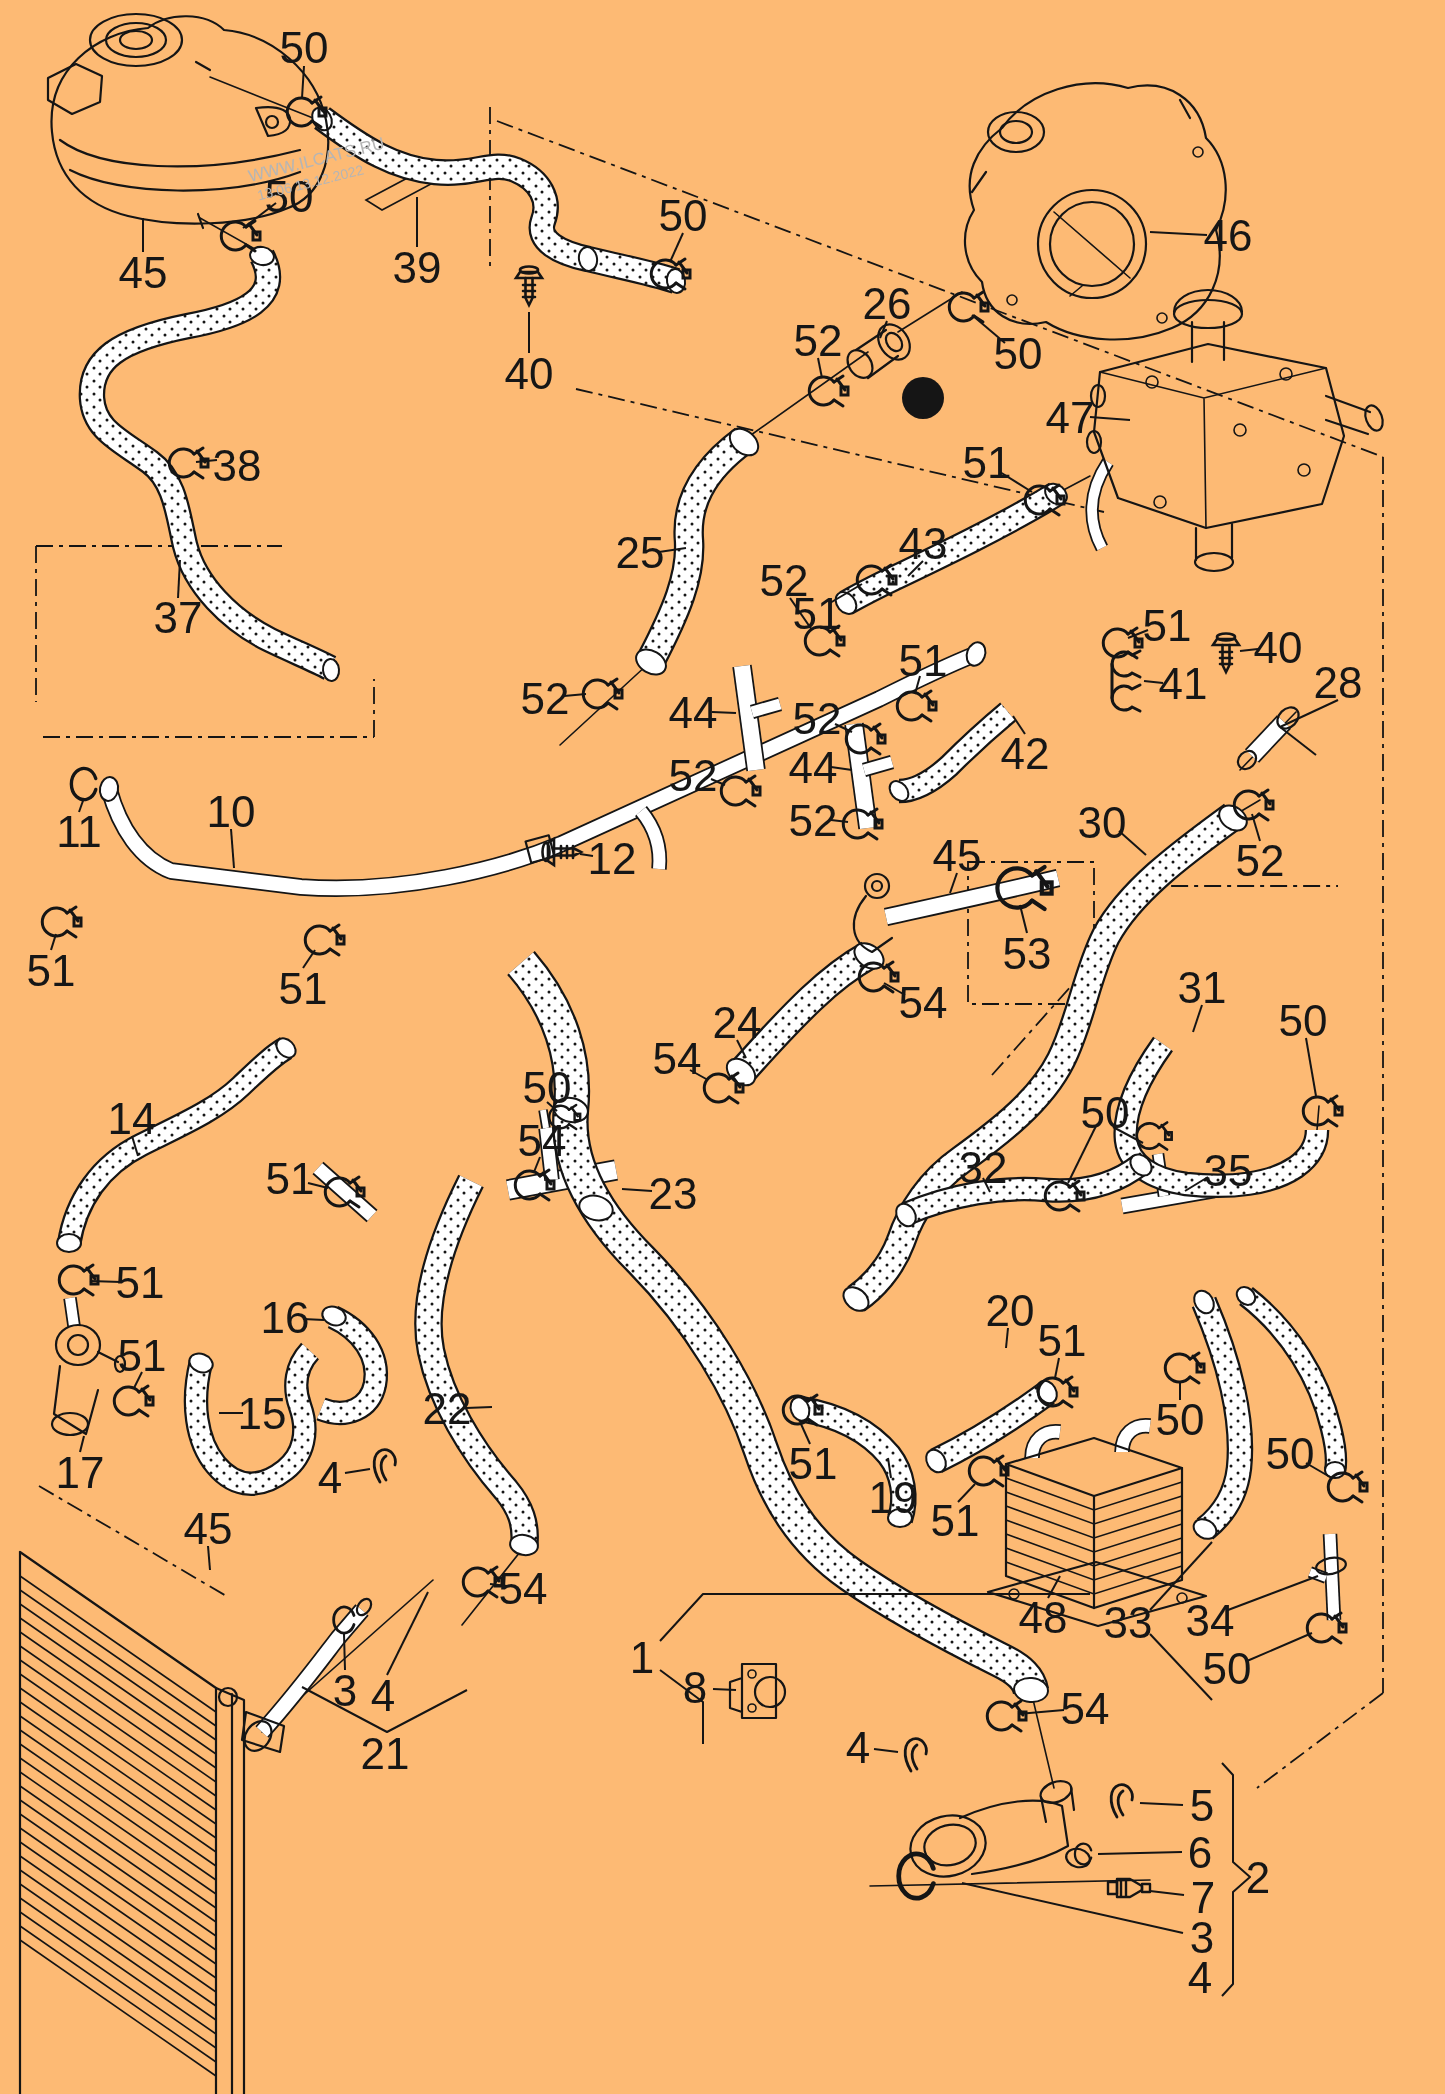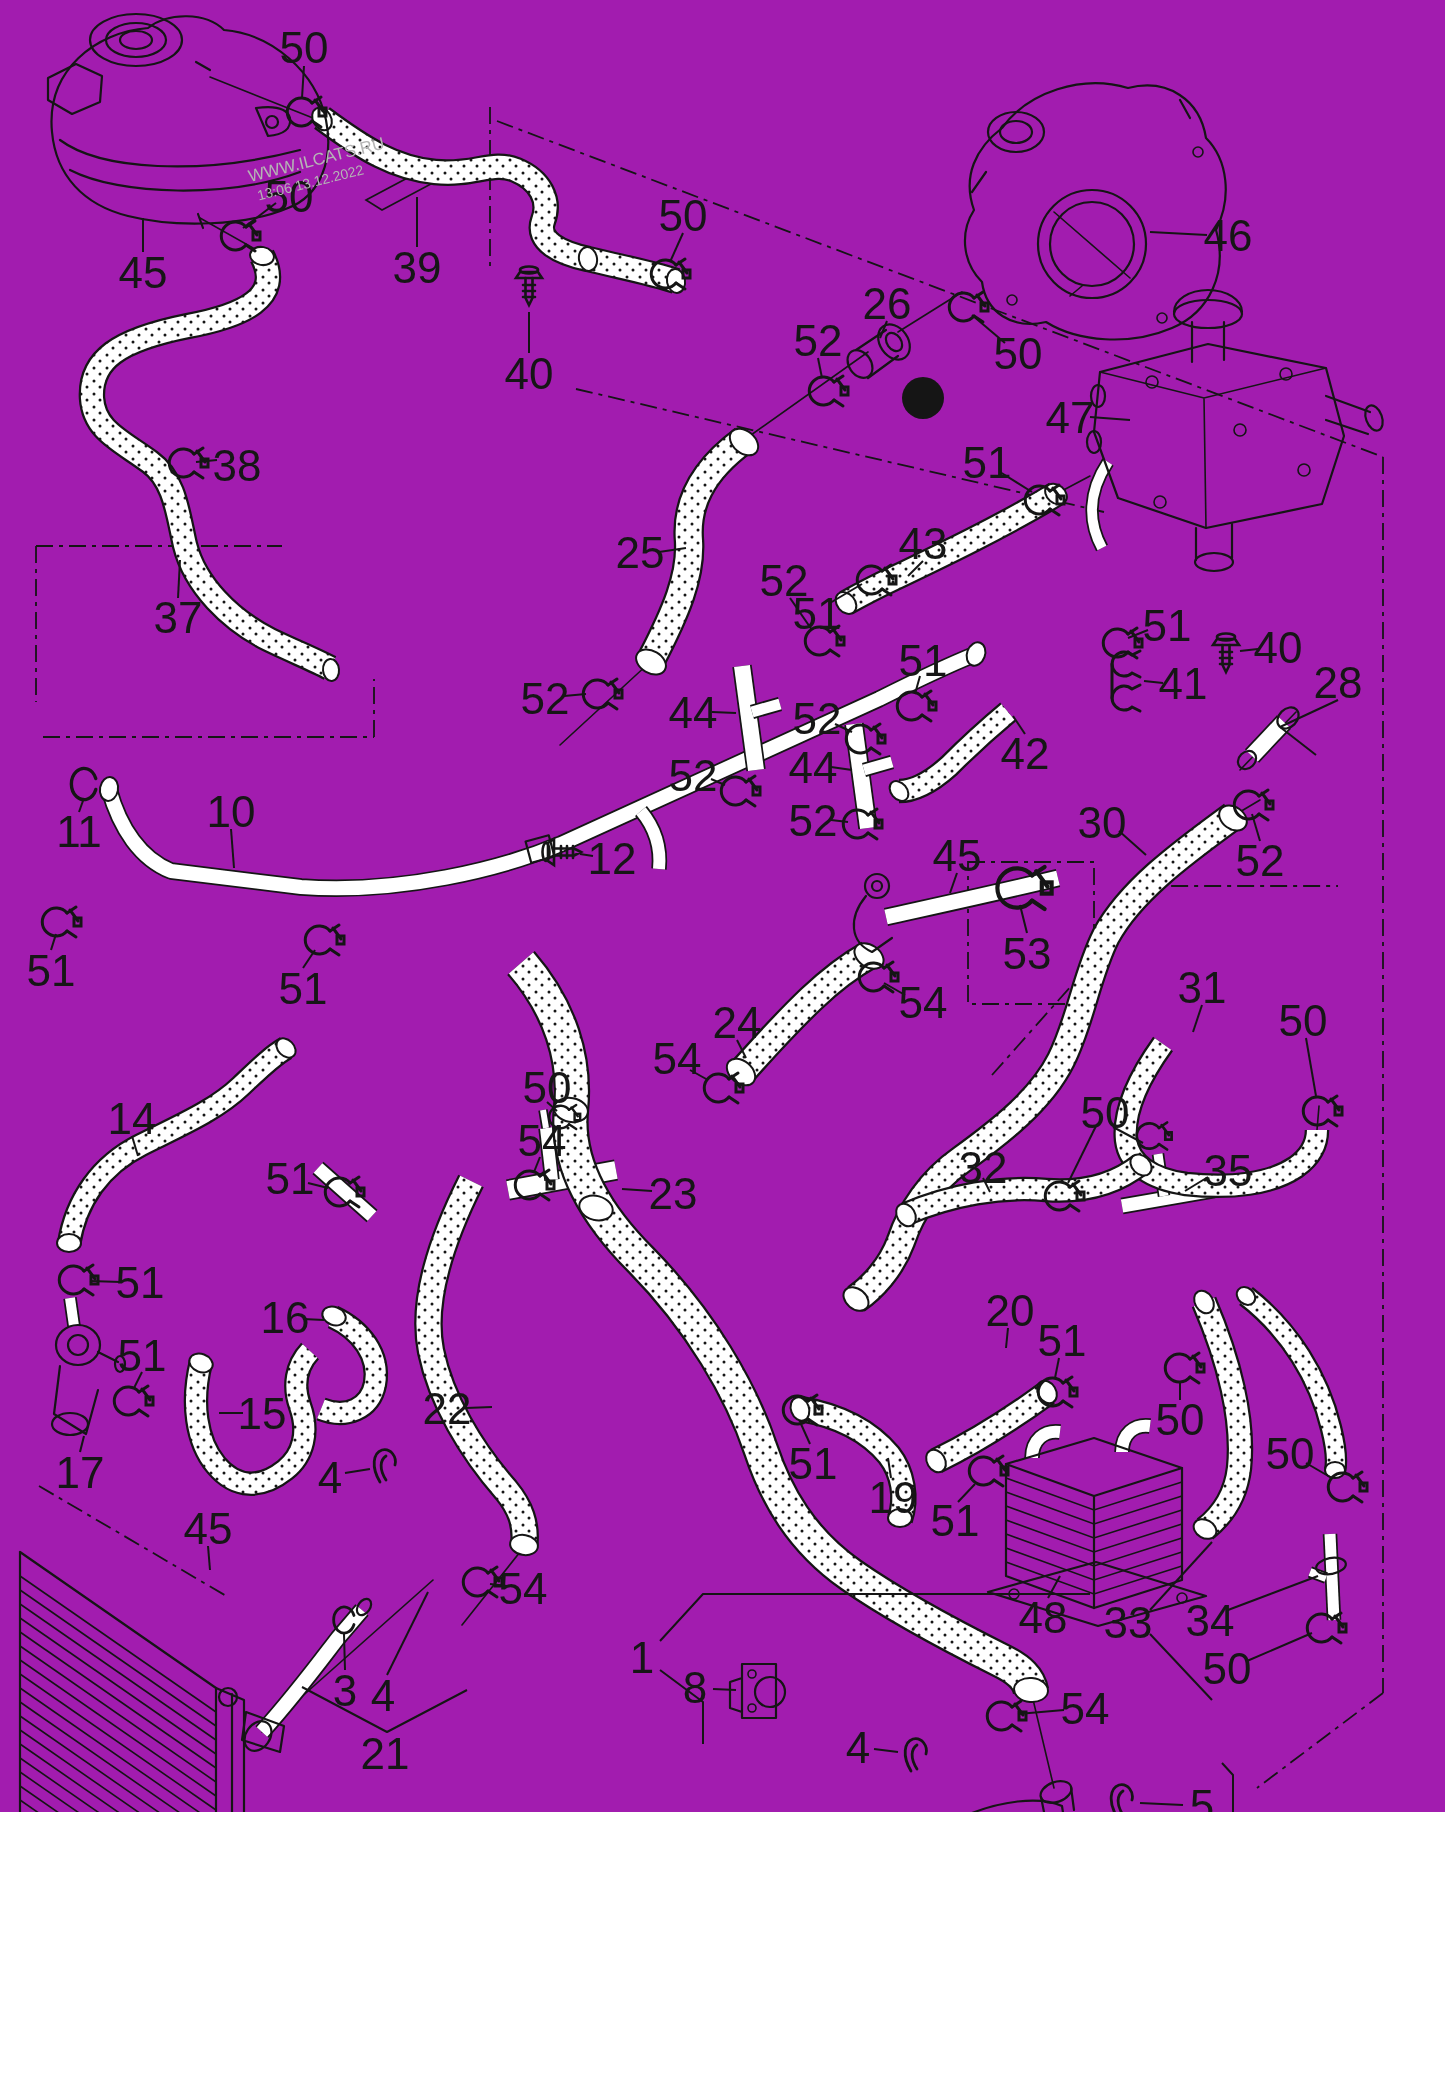--- a/index.html
+++ b/index.html
@@ -1,16 +1,16 @@
 <!DOCTYPE html>
 <html><head>
 <meta charset="utf-8">
 <style>
   html,body{margin:0;padding:0;background:#ffffff;}
-  #stage{position:relative;width:1445px;height:1812px;background:#a21caf;overflow:hidden;}
+  #stage{position:relative;width:1445px;height:2094px;background:#fdba74;overflow:hidden;}
   svg{display:block}
   .s2{fill:none;stroke:#151515;stroke-width:2.2;stroke-linecap:round;stroke-linejoin:round}
   .thin{fill:none;stroke:#151515;stroke-width:1.6;stroke-linecap:round}
   .dash{fill:none;stroke:#151515;stroke-width:1.8;stroke-dasharray:17 6 4 6}
   .cuff{fill:#ffffff;stroke:#151515;stroke-width:2}
   .callout{font-family:"Liberation Sans",sans-serif;font-size:44px;fill:#161616}
   .wm{font-family:"Liberation Sans",sans-serif;fill:#b5b5b5}
 </style>
 </head>
 <body>

